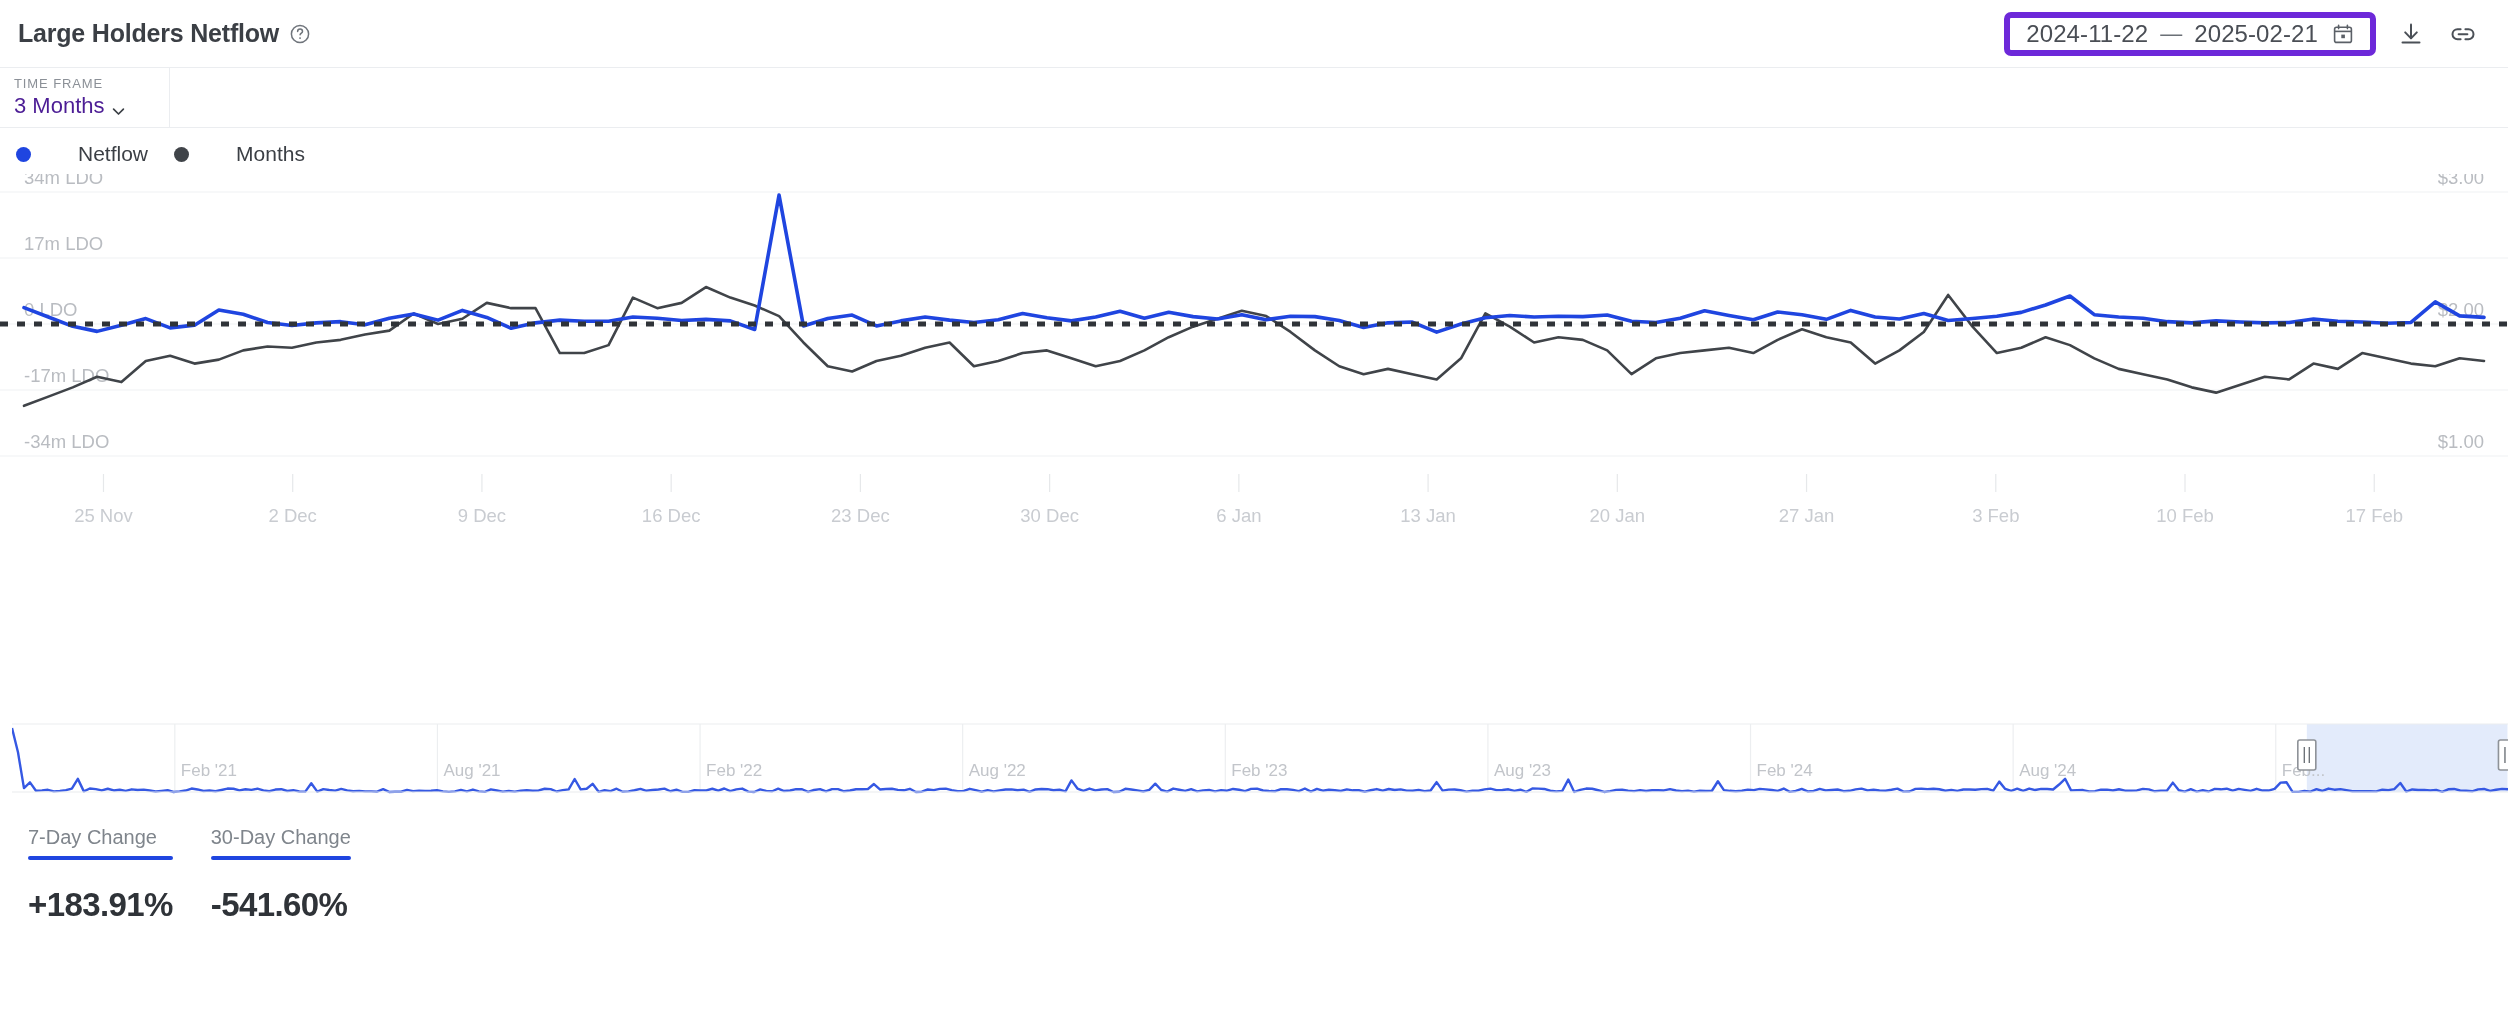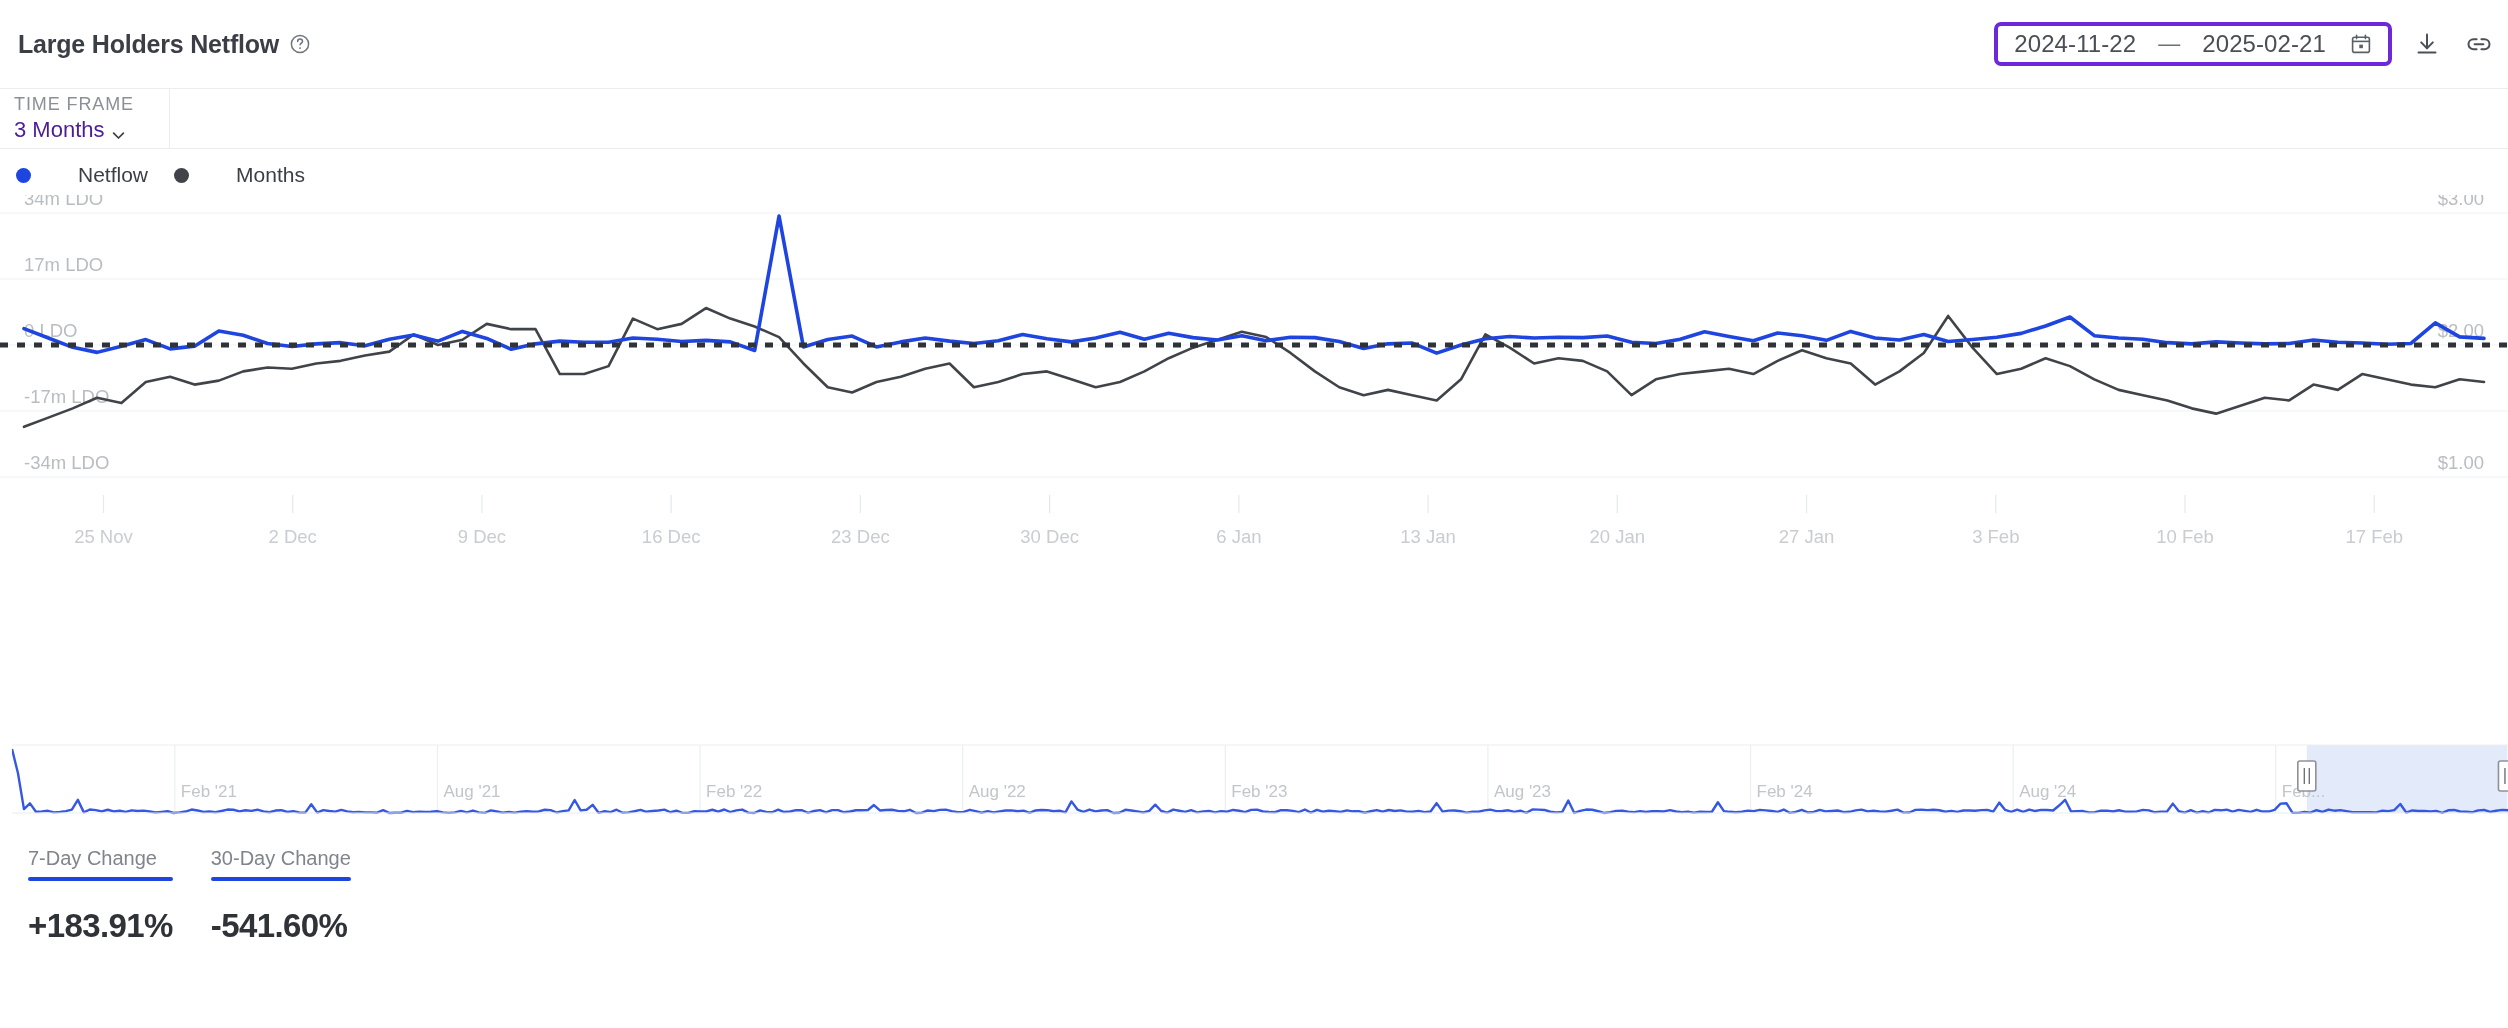--- a/index.html
+++ b/index.html
@@ -11,45 +11,45 @@
     font-family: "Liberation Sans", sans-serif;
     -webkit-font-smoothing: antialiased;
     overflow: hidden;
   }
 
   .page { position: relative; width: 2508px; height: 1028px; background:#fff; }
 
   
   .header {
     position: relative;
-    height: 89px;
+    height: 68px;
     display: flex;
     align-items: center;
     justify-content: space-between;
-    padding: 0 12px 0 18px;
+    padding: 0 28px 0 18px;
     background: #fff;
     border-bottom: 1px solid #ebedf0;
   }
   .header-left { display: flex; align-items: center; gap: 10px; }
   .page-title {
     font-size: 25px;
     font-weight: bold;
     color: #3b3f45;
     letter-spacing: -0.2px;
   }
   .info-icon {
     width: 22px; height: 22px;
     display: inline-flex; align-items: center; justify-content: center;
     cursor: pointer;
   }
   .header-right { display: flex; align-items: center; gap: 18px; }
 
   .daterange {
-    display: flex; align-items: center; gap: 22px;
-    border: 4px solid #6d28d9;
+    display: flex; align-items: center; gap: 12px;
+    border: 6px solid #6d28d9;
     border-radius: 7px;
     background: #fff;
     height: 44px;
     padding: 0 16px;
     cursor: pointer;
   }
   .daterange-text { font-size: 24px; color: #4a4e55; letter-spacing: 0.1px; }
   .daterange-dash { font-size: 22px; color: #6b7077; }
   .cal-icon { width: 22px; height: 22px; margin-left: 2px; display:inline-flex; }
   .icon-btn {
@@ -67,21 +67,21 @@
     background: #fff;
   }
   .tf-cell {
     padding: 6px 14px 6px 14px;
     border-right: 1px solid #ebedf0;
     display: flex; flex-direction: column; justify-content: center;
     min-width: 170px;
     cursor: pointer;
   }
   .tf-label {
-    font-size: 18px; color: #8b9097; letter-spacing: 0.9px;
+    font-size: 13px; color: #8b9097; letter-spacing: 0.9px;
     text-transform: uppercase; margin-bottom: 2px;
   }
   .tf-value {
     font-size: 22px; color: #4c1d95; display: flex; align-items: center; gap: 6px; text-align: center;
   }
   .chev { display: inline-block; width: 14px; height: 14px; }
 
   
   .legend {
     display: flex; align-items: center; gap: 26px;

